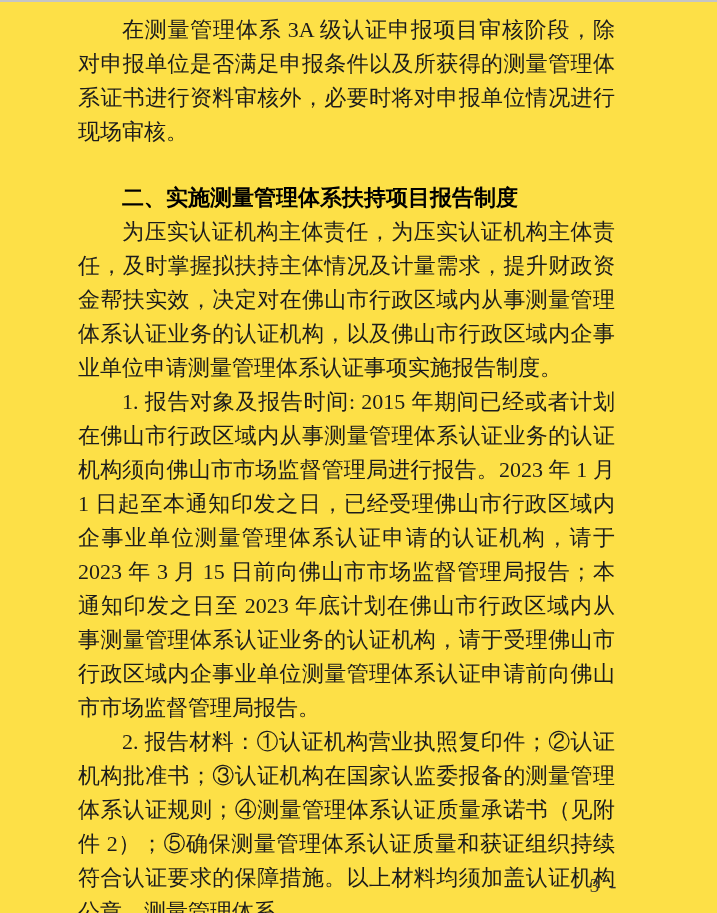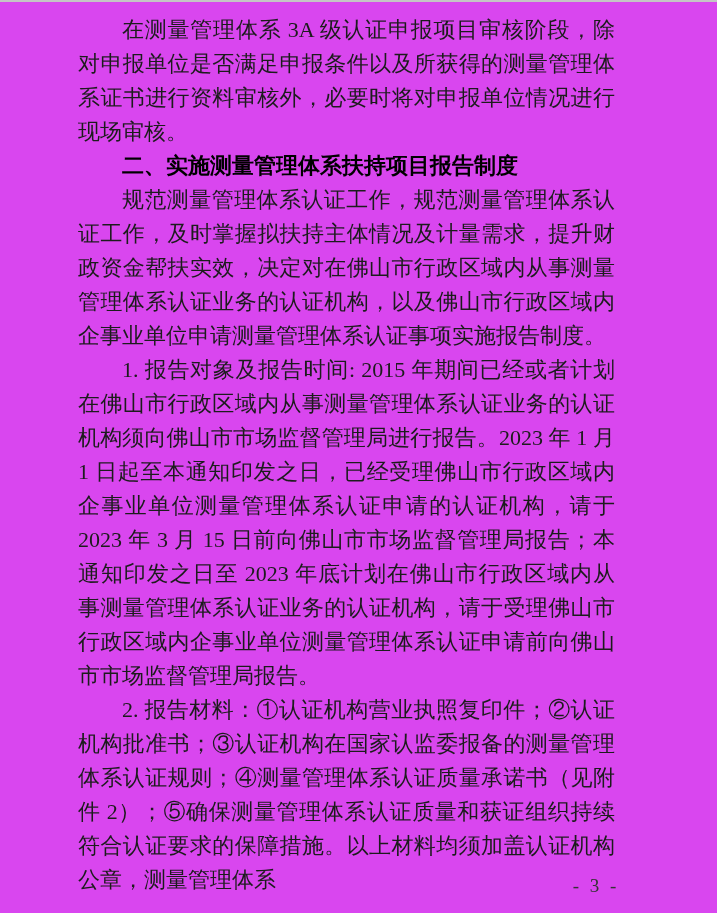--- a/index.html
+++ b/index.html
@@ -4,21 +4,21 @@
 <style>
   * { margin: 0; padding: 0; box-sizing: border-box; }
   html, body {
     width: 717px; height: 913px;
     background: #ffffff;
     font-family: "Liberation Serif", "DejaVu Serif", serif;
   }
   .page {
     position: relative;
     width: 717px; height: 913px;
-    background: #d946ef;
+    background: #fde047;
     overflow: hidden;
     color: #1c1c1c;
   }
   .top-edge {
     position: absolute;
     top: 0; left: 0; right: 0;
     height: 2px;
     background: #c5c5c5;
   }
   .doc-body {
@@ -33,20 +33,21 @@
   }
   .para {
     text-indent: 2em;
     margin: 0;
   }
   .heading {
     text-indent: 2em;
     font-family: "Liberation Sans", "DejaVu Sans", sans-serif;
     font-weight: 700;
     color: #000000;
+    margin-top: 32px;
   }
   .subheading {
     text-indent: 2em;
     font-weight: 400;
   }
   .footer-page-number {
     position: absolute;
     top: 875px;
     left: 550px;
     width: 92px;
@@ -60,19 +61,19 @@
 </style>
 </head>
 <body>
 
 <div class="page">
   <div class="top-edge"></div>
 
   <div class="doc-body">
     <p class="para">在测量管理体系 3A 级认证申报项目审核阶段，除对申报单位是否满足申报条件以及所获得的测量管理体系证书进行资料审核外，必要时将对申报单位情况进行现场审核。</p>
     <p class="heading">二、实施测量管理体系扶持项目报告制度</p>
-    <p class="para">规范测量管理体系认证工作，规范测量管理体系认证工作，及时掌握拟扶持主体情况及计量需求，提升财政资金帮扶实效，决定对在佛山市行政区域内从事测量管理体系认证业务的认证机构，以及佛山市行政区域内企事业单位申请测量管理体系认证事项实施报告制度。</p>
+    <p class="para">为压实认证机构主体责任，为压实认证机构主体责任，及时掌握拟扶持主体情况及计量需求，提升财政资金帮扶实效，决定对在佛山市行政区域内从事测量管理体系认证业务的认证机构，以及佛山市行政区域内企事业单位申请测量管理体系认证事项实施报告制度。</p>
     <p class="para">1. 报告对象及报告时间: 2015 年期间已经或者计划在佛山市行政区域内从事测量管理体系认证业务的认证机构须向佛山市市场监督管理局进行报告。2023 年 1 月 1 日起至本通知印发之日，已经受理佛山市行政区域内企事业单位测量管理体系认证申请的认证机构，请于 2023 年 3 月 15 日前向佛山市市场监督管理局报告；本通知印发之日至 2023 年底计划在佛山市行政区域内从事测量管理体系认证业务的认证机构，请于受理佛山市行政区域内企事业单位测量管理体系认证申请前向佛山市市场监督管理局报告。</p>
     <p class="para">2. 报告材料：①认证机构营业执照复印件；②认证机构批准书；③认证机构在国家认监委报备的测量管理体系认证规则；④测量管理体系认证质量承诺书（见附件 2）；⑤确保测量管理体系认证质量和获证组织持续符合认证要求的保障措施。以上材料均须加盖认证机构公章，测量管理体系</p>
   </div>
 
   <div class="footer-page-number">- 3 -</div>
 </div>
 
 </body></html>

